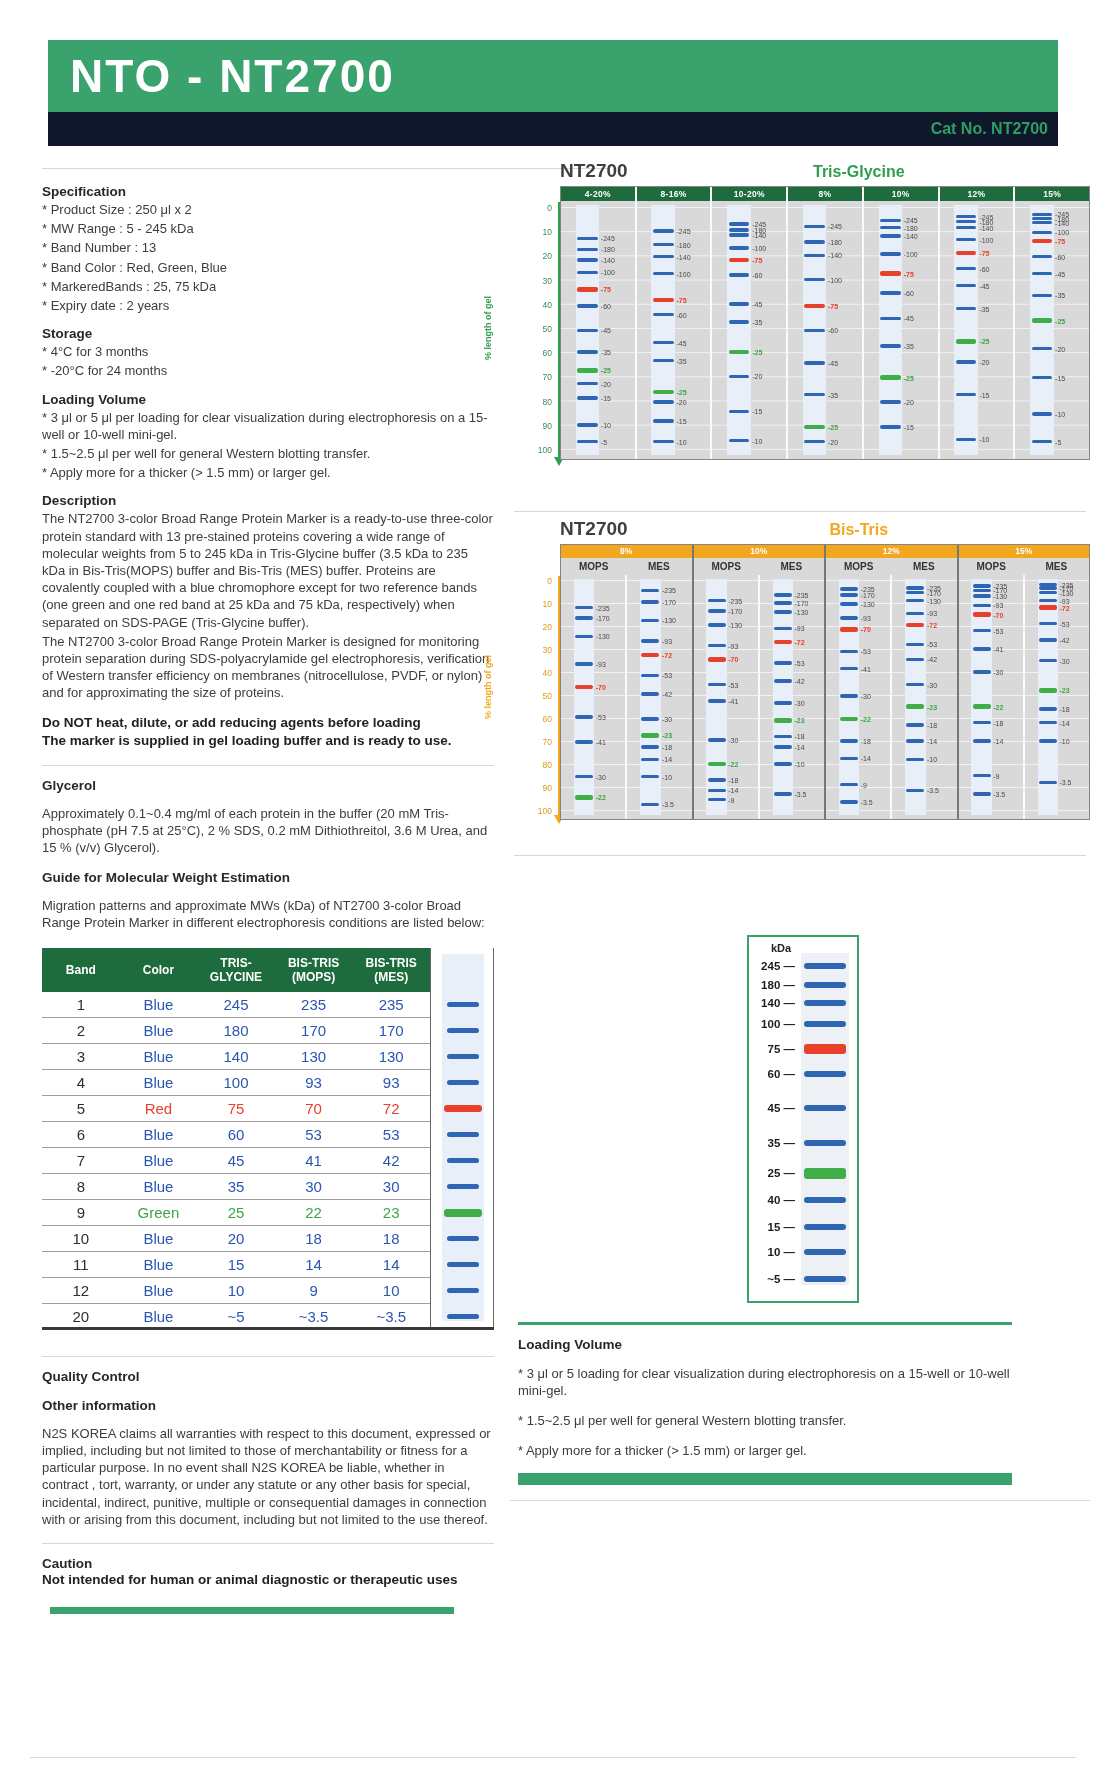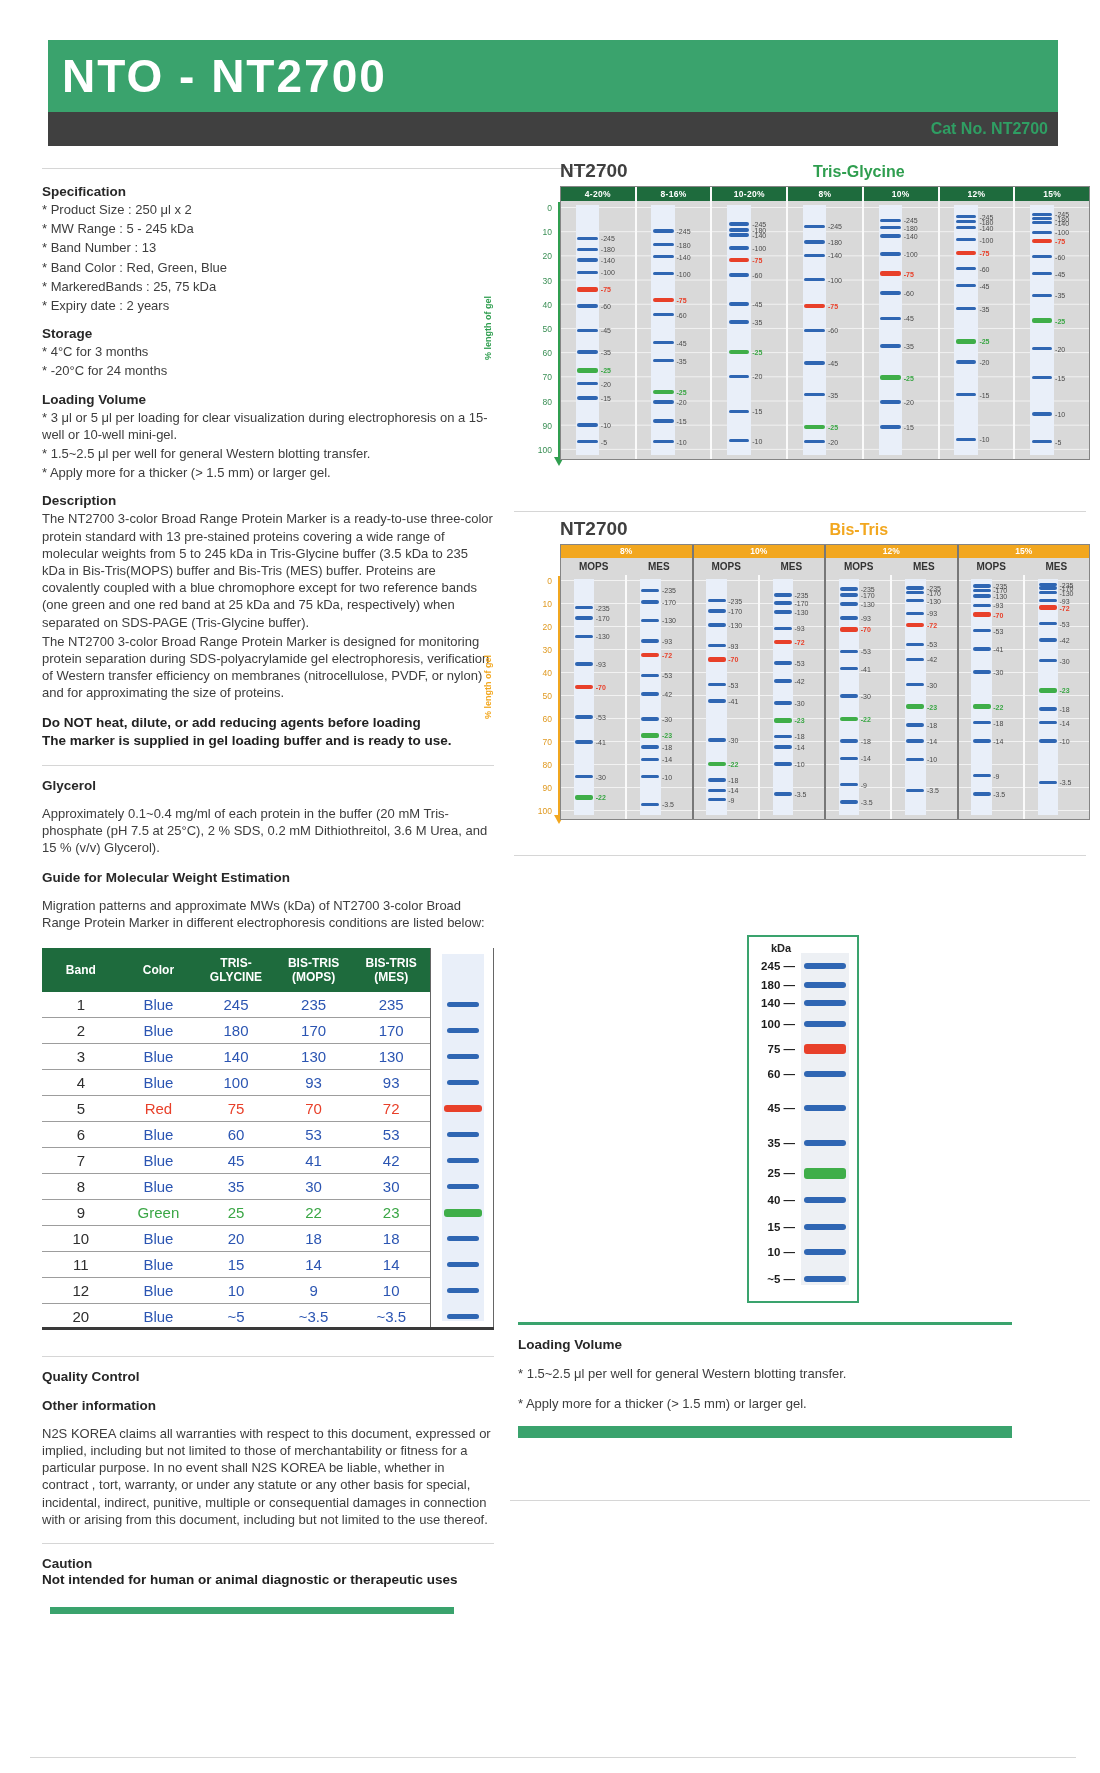--- a/index.html
+++ b/index.html
@@ -7,22 +7,22 @@
     --green-text:#2f9e63; --orange:#f2a71f; --blue:#2b55b2; --red:#e8402a;
     --green-band:#3aa645; --gel-bg:#d9d9d9; --strip:#e9eff9; --body:#3c3c3c;
   }
   *{box-sizing:border-box; margin:0; padding:0;}
   html,body{background:#fff;}
   body{font-family:"Liberation Sans", sans-serif; color:var(--body);}
   .page{position:relative; width:1100px; height:1773px; background:#fff; overflow:hidden;}
 
   
   .banner{position:absolute; left:48px; top:40px; width:1010px; height:72px; background:var(--green-banner); display:flex; align-items:center;}
-  .banner-title{color:#fff; font-size:46px; font-weight:bold; letter-spacing:2px; padding-left:14px;}
-  .subbar{position:absolute; left:48px; top:112px; width:1010px; height:34px; background:#404040; display:flex; align-items:center; justify-content:flex-end;}
+  .banner-title{color:#fff; font-size:46px; font-weight:bold; letter-spacing:2px; padding-left:22px;}
+  .subbar{position:absolute; left:48px; top:112px; width:1010px; height:34px; background:#0f172a; display:flex; align-items:center; justify-content:flex-end;}
   .subbar-text{color:var(--green-text); font-weight:bold; font-size:16px; padding-right:10px;}
 
   
   .hr{position:absolute; height:1px; background:#d6d6d6;}
   .sect{font-size:13.5px; font-weight:bold; color:#282828;}
   .btxt{font-size:13px; line-height:17.2px; color:#3d3d3d;}
 
   
   .left{position:absolute; left:42px; top:172px; width:452px;}
   .left .sect{margin-top:12px;}
@@ -846,18 +846,19 @@
       <div class="kda-label" style="top: 236.08px;">25 —</div>
       <div class="kda-label" style="top: 262.96px;">40 —</div>
       <div class="kda-label" style="top: 289.84px;">15 —</div>
       <div class="kda-label" style="top: 315.04px;">10 —</div>
       <div class="kda-label" style="top: 341.92px;">~5 —</div>
     </div>
 
   <div class="rlv">
     <div class="rlv-topline"></div>
     <div class="sect">Loading Volume</div>
+    <div class="btxt">* 3 μl or 5   loading for clear visualization during electrophoresis on a 15-well or 10-well mini-gel.</div>
     <div class="btxt">* 1.5~2.5 μl per well for general Western blotting transfer.</div>
     <div class="btxt">* Apply more for a thicker (&gt; 1.5 mm) or larger gel.</div>
     <div class="rlv-bar"></div>
   </div>
 
 </div>
 
 </body></html>

